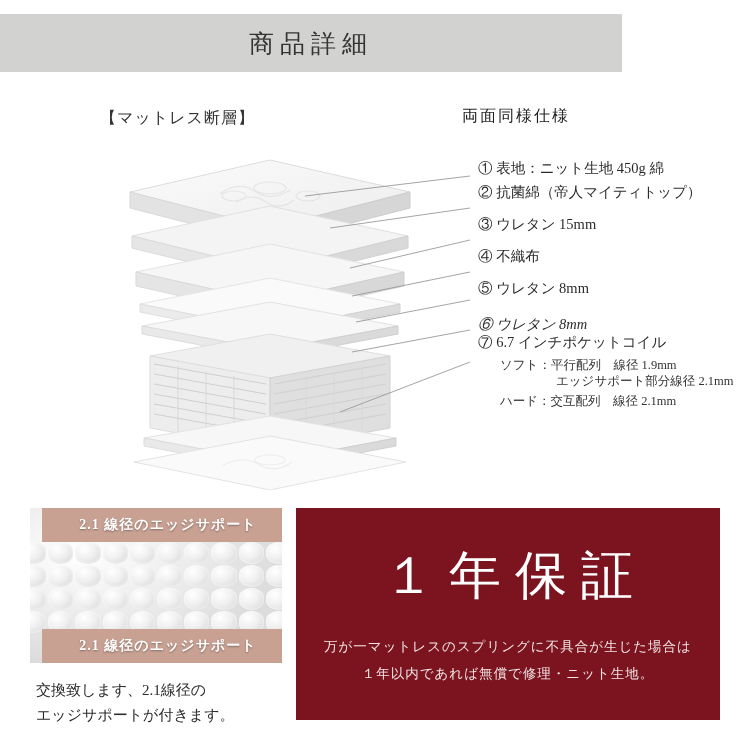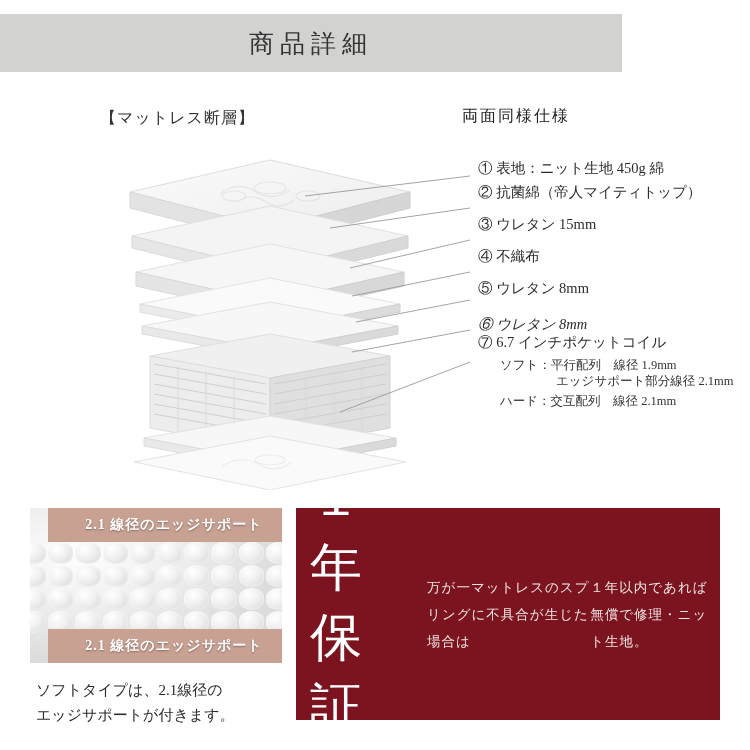--- a/index.html
+++ b/index.html
@@ -111,21 +111,21 @@
     left: 30px;
     top: 508px;
     width: 252px;
     height: 155px;
     overflow: hidden;
     background: #c8c8c8;
   }
   .photo-top-band,
   .photo-bottom-band {
     position: absolute;
-    left: 18px;
+    left: 12px;
     width: 252px;
     height: 34px;
     background: #c8a193;
     display: flex;
     align-items: center;
     justify-content: center;
   }
   .photo-top-band { top: 0; }
   .photo-bottom-band { bottom: 0; }
   .band-text {
@@ -174,21 +174,21 @@
 
   
   .warranty {
     position: absolute;
     left: 296px;
     top: 508px;
     width: 424px;
     height: 212px;
     background: #7c1420;
     display: flex;
-    flex-direction: row;
+    flex-direction: column;
     align-items: center;
     justify-content: center;
   }
   .warranty-title {
     color: #ffffff;
     font-size: 52px;
     letter-spacing: 14px;
     font-family: "Liberation Serif", serif;
     margin-bottom: 22px;
     margin-left: 14px;
@@ -390,21 +390,21 @@
     </div>
     <div class="photo-top-band">
       <span class="band-text">2.1 線径のエッジサポート</span>
     </div>
     <div class="photo-bottom-band">
       <span class="band-text">2.1 線径のエッジサポート</span>
     </div>
   </div>
 
   <div class="photo-caption">
-    <div>ソフトタイプは、2.1線径の</div>
+    <div>交換致します、2.1線径の</div>
     <div>エッジサポートが付きます。</div>
   </div>
 
   <div class="warranty">
     <div class="warranty-title">１年保証</div>
     <div class="warranty-line">万が一マットレスのスプリングに不具合が生じた場合は</div>
     <div class="warranty-line">１年以内であれば無償で修理・ニット生地。</div>
   </div>
 
 </div>

